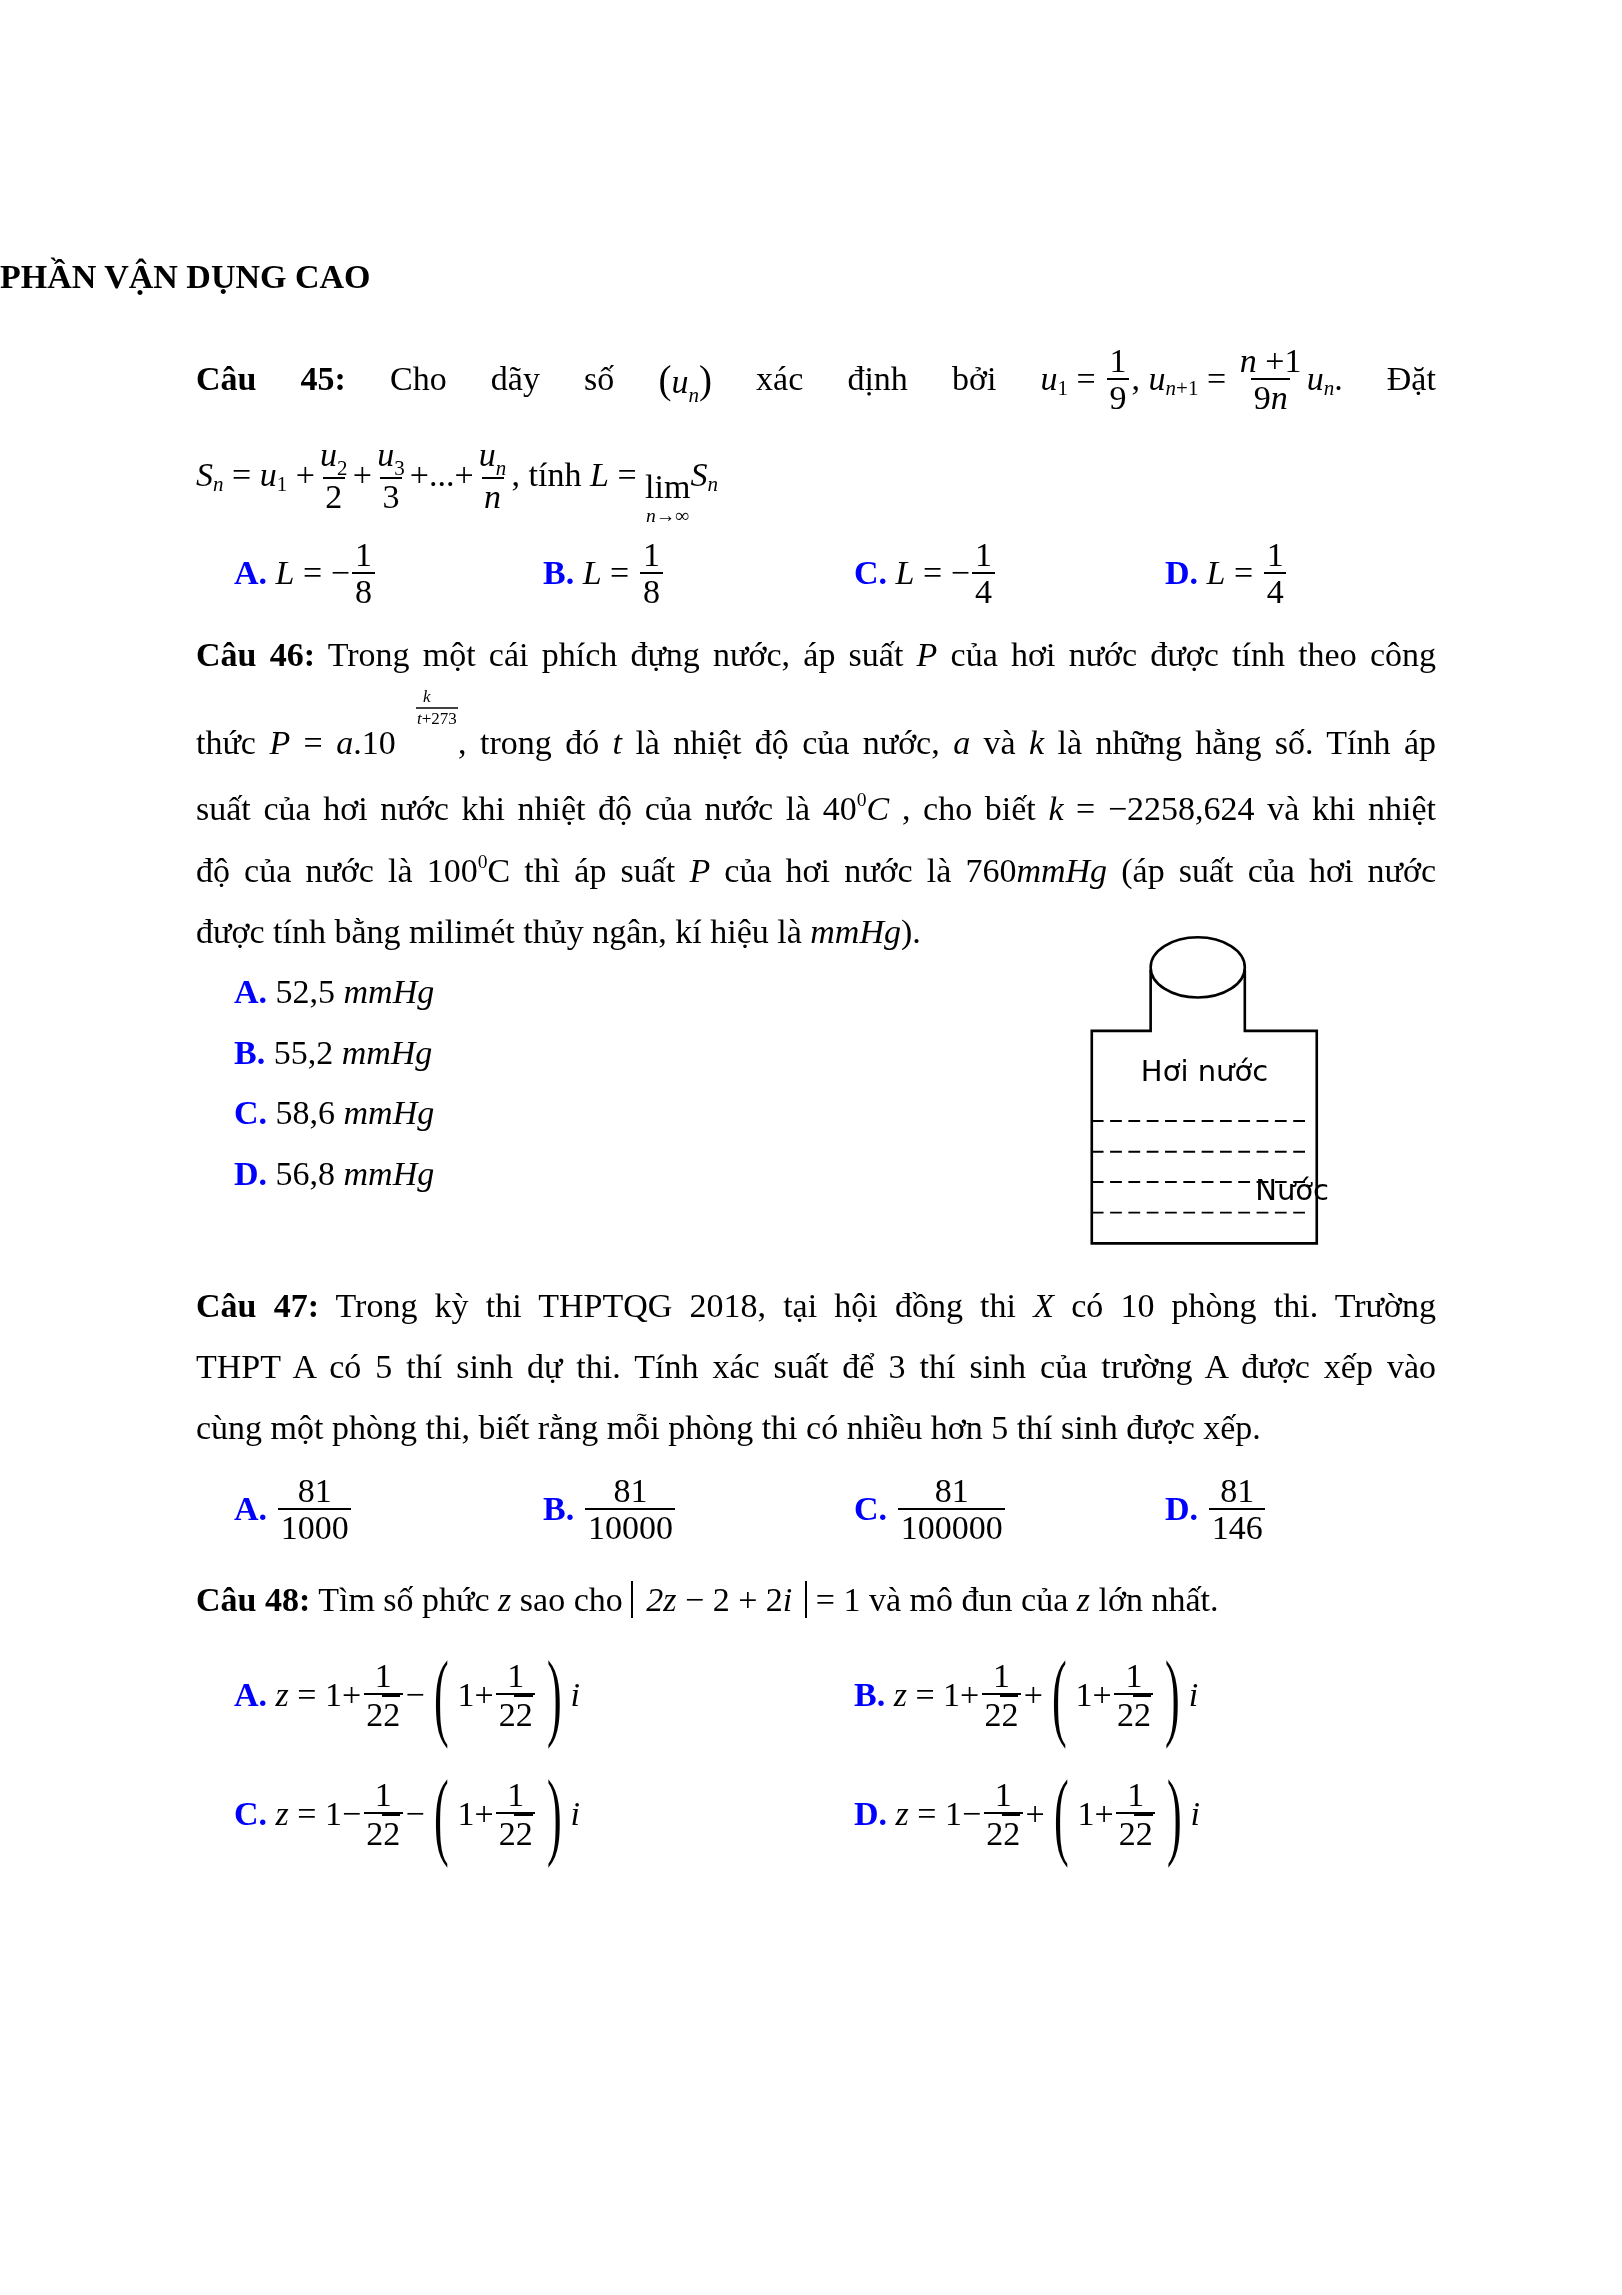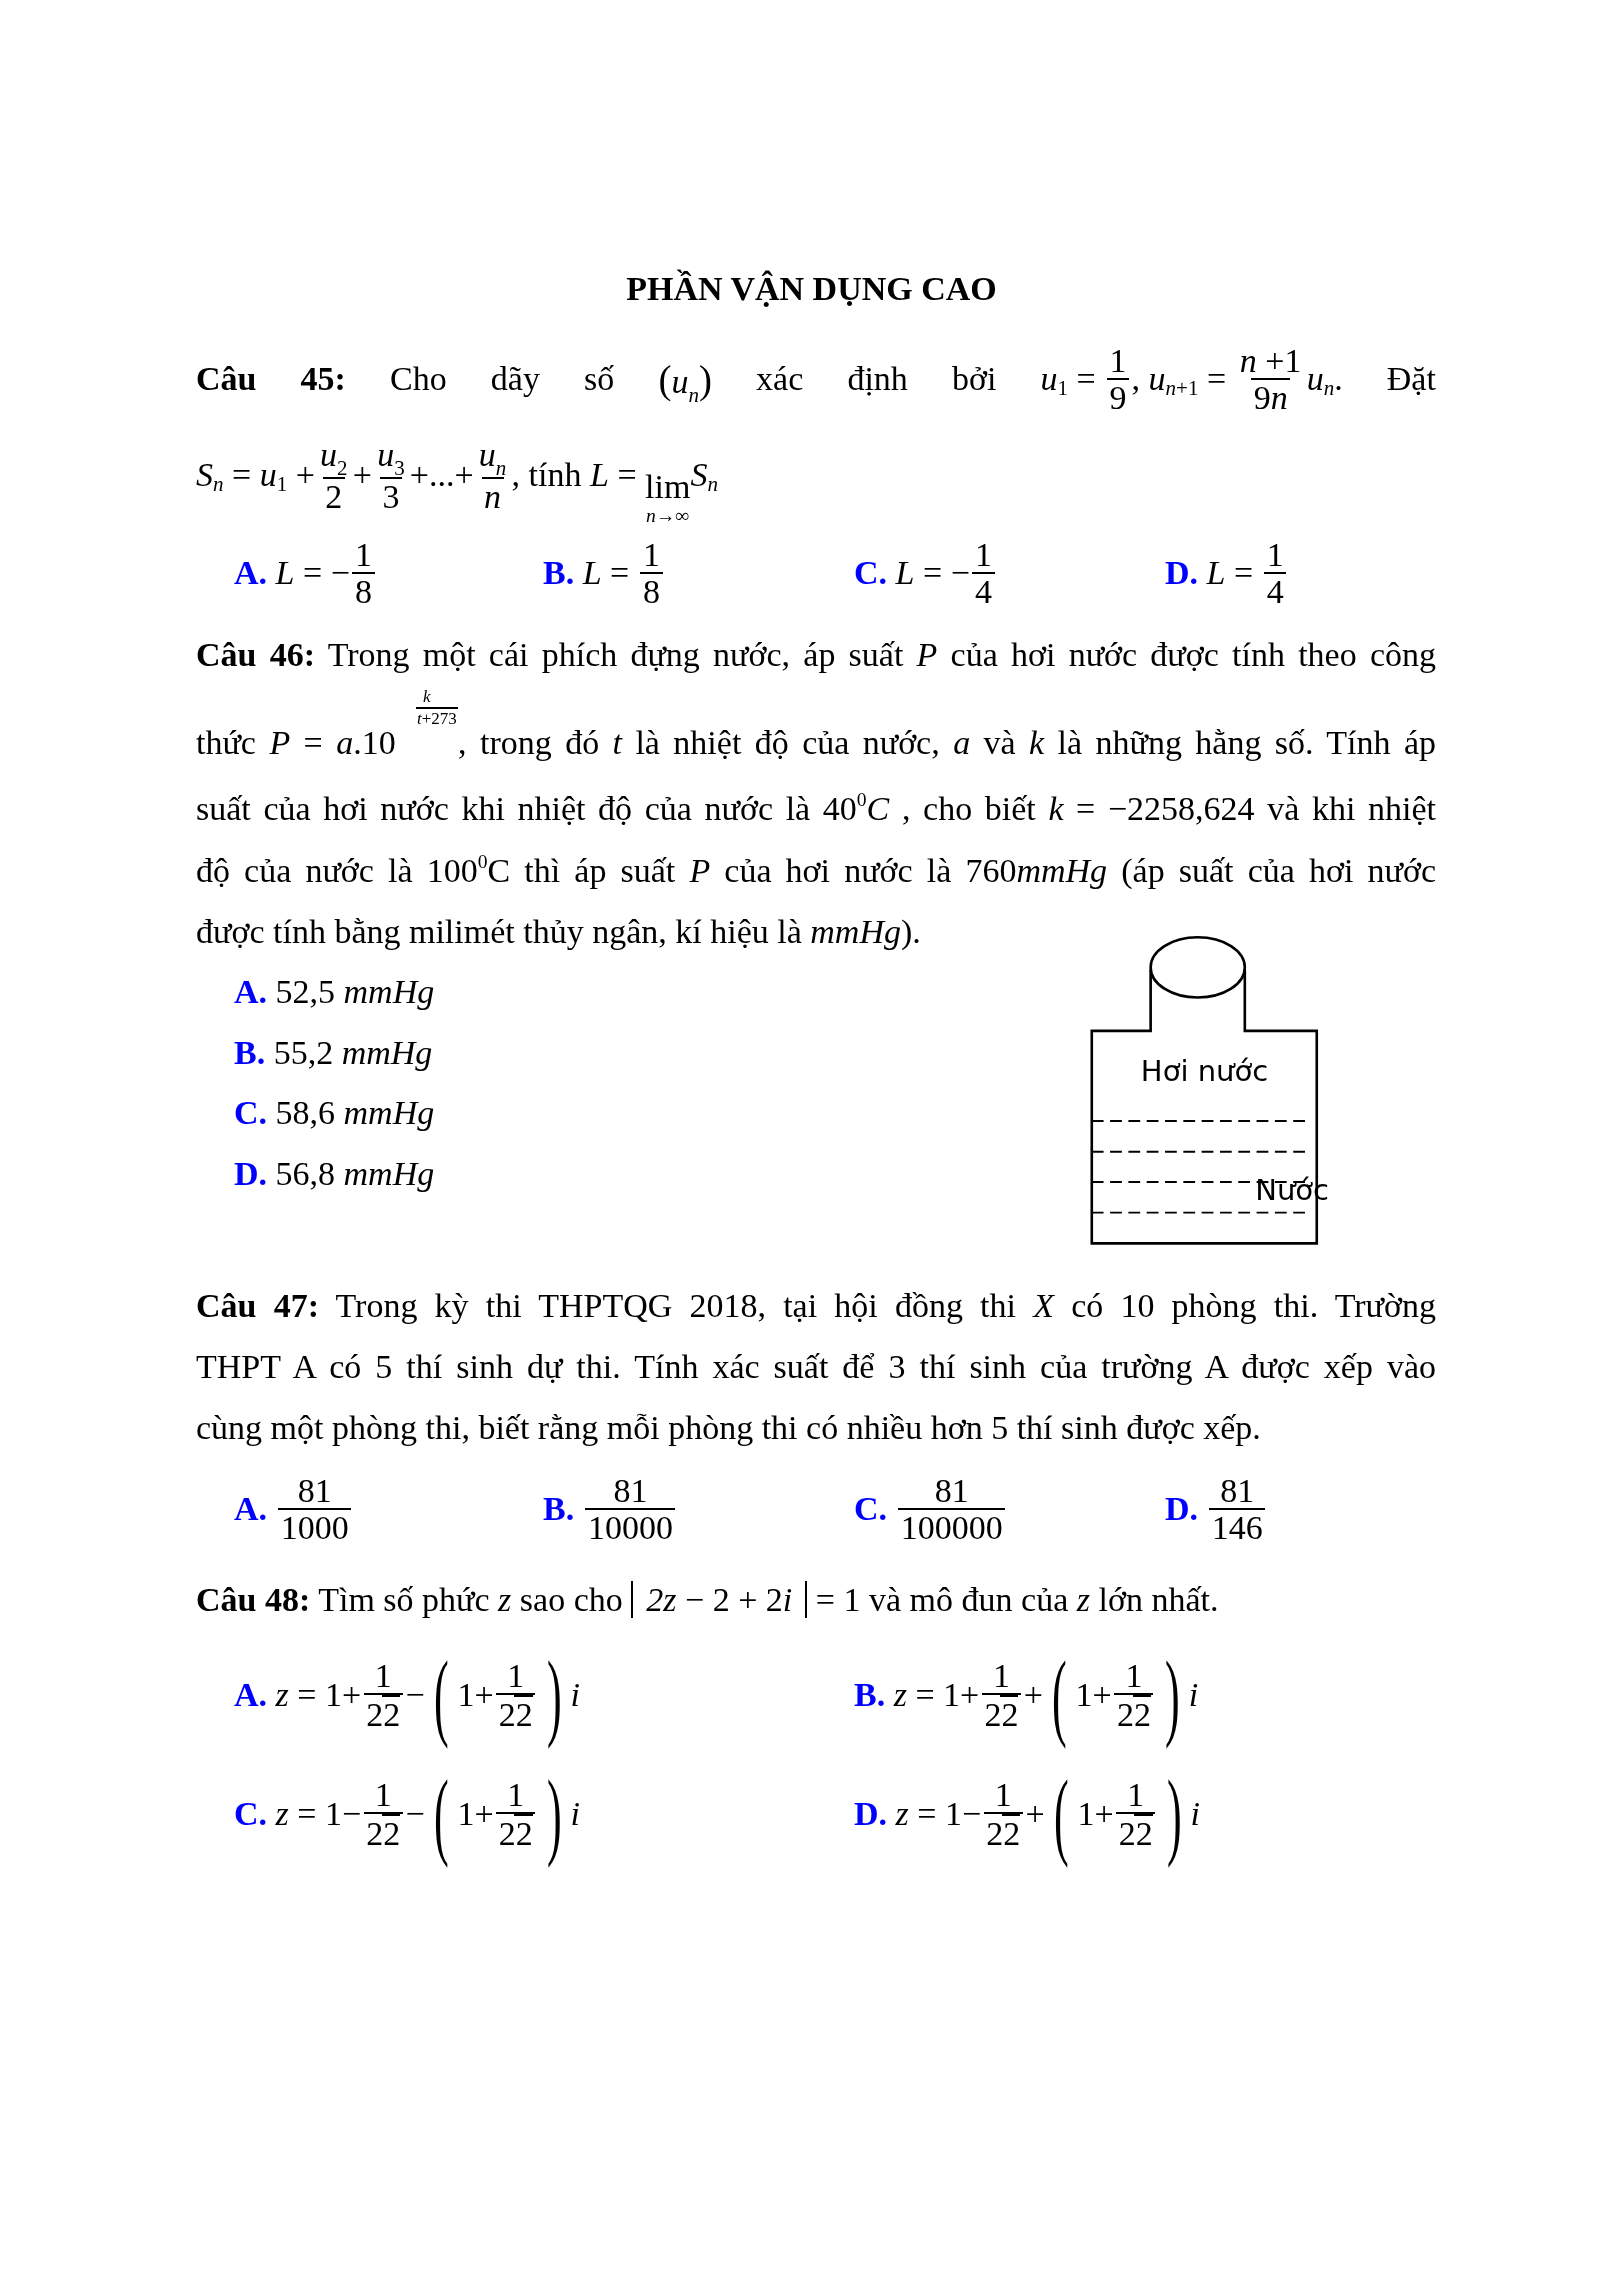--- a/index.html
+++ b/index.html
@@ -1,19 +1,19 @@
 <!DOCTYPE html>
 <html style="font-size:10.5px"><head>
 <meta charset="utf-8">
 <style>
   html, body { margin: 0; padding: 0; background: #ffffff; }
   body { width: 1623px; height: 2295px; position: relative; overflow: hidden;
          font-family: "Liberation Serif", serif; color: #000; font-size: 34px; }
   .abs { position: absolute; white-space: nowrap; }
-  .title { left: 0; width: 1623px; text-align: center; top: 270px; font-weight: bold; font-size: 34px; }
+  .title { left: 0; width: 1623px; top: 258px; font-weight: bold; font-size: 34px; }
   .qlabel { color: #000000; font-weight: bold; }
   .optlabel { color: #0000ff; font-weight: bold; }
   .line { line-height: 39px; }
   .justify { width: 1240px; text-align: justify; text-align-last: justify; }
   i, .it { font-style: italic; }
   .frac { display: inline-flex; flex-direction: column; align-items: center; vertical-align: middle; margin: 0 2.6px; }
   .frac .num { line-height: 35px; padding: 0 2.6px; }
   .frac .den { line-height: 35px; padding: 0 2.6px; border-top: 2.6px solid #000; }
   .subn { font-size: 21px; position: relative; top: 9.2px; }
   .sup { font-size: 19.6px; position: relative; top: -14.4px; }
@@ -94,21 +94,21 @@
     </span>
 </div>
 
 <div class="abs line justify" style="left:196px; top:635px;">
   <span class="qlabel">Câu 46:</span> <span>Trong một cái phích đựng nước, áp suất </span><i>P</i><span> của hơi nước được tính theo công</span>
 </div>
 <div class="abs line justify" style="left:196px; top:723px;">
   <span>thức </span>
   <span style="position:relative;"><i>P</i><span> = </span><i>a</i><span>.10</span><span style="display:inline-flex; flex-direction:column; align-items:center; vertical-align:top; position:relative; top:-36px; font-size:17px; line-height:19.6px;">
         <i>k</i>
-        <span style="border-top:2px solid #000000; padding:0 1.3px;margin-left:20px;"><i>t</i>+273</span>
+        <span style="border-top:2px solid #404040; padding:0 1.3px;margin-left:20px;"><i>t</i>+273</span>
       </span></span><span>, trong đó </span><i>t</i><span> là nhiệt độ của nước, </span><i>a</i><span> và </span><i>k</i><span> là những hằng số. Tính áp</span>
 </div>
 <div class="abs line justify" style="left:196px; top:789px;">
   <span>suất của hơi nước khi nhiệt độ của nước là 40</span><span class="sup">0</span><i>C</i><span> , cho biết </span><i>k</i><span> = −2258,624</span><span> và khi nhiệt</span>
 </div>
 <div class="abs line justify" style="left:196px; top:851px;">
   <span>độ của nước là 100</span><span class="sup">0</span><span>C thì áp suất </span><i>P</i><span> của hơi nước là 760</span><i>mmHg</i><span> (áp suất của hơi nước</span>
 </div>
 <div class="abs line" style="left:196px; top:912px;">
   <span>được tính bằng milimét thủy ngân, kí hiệu là </span><i>mmHg</i><span>).</span>

